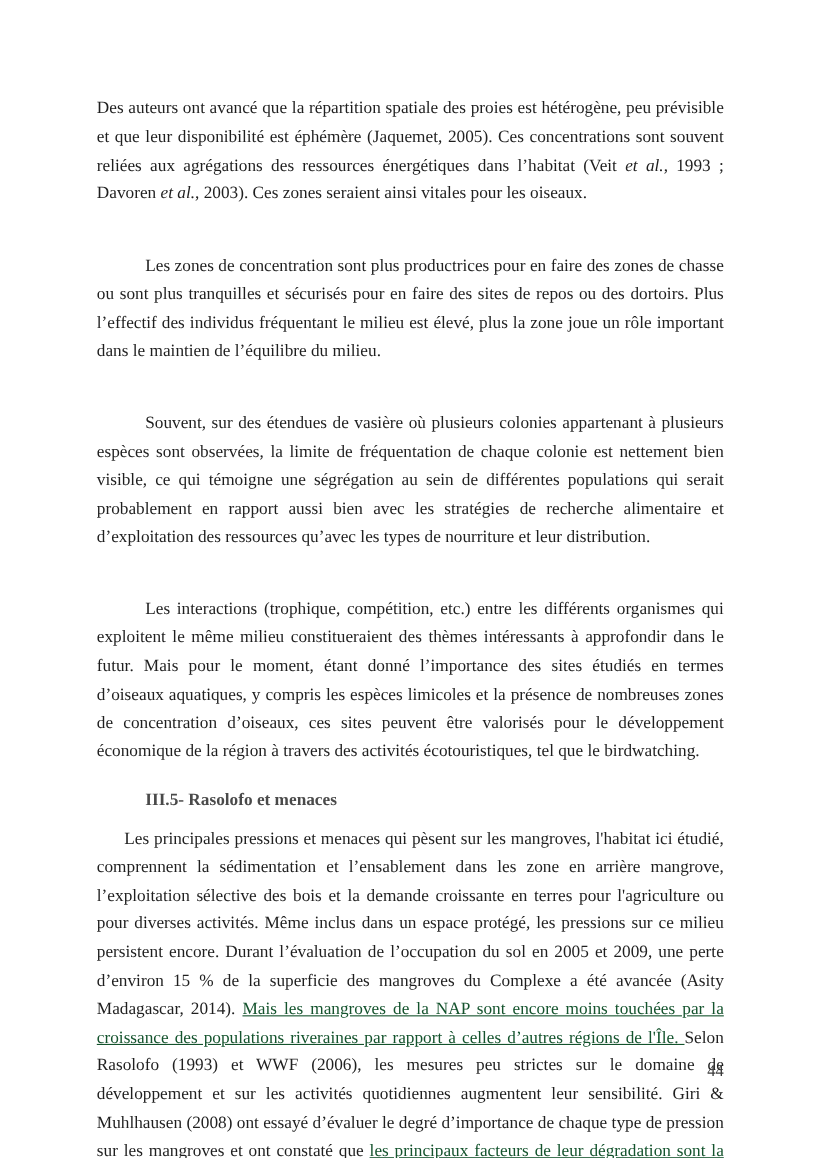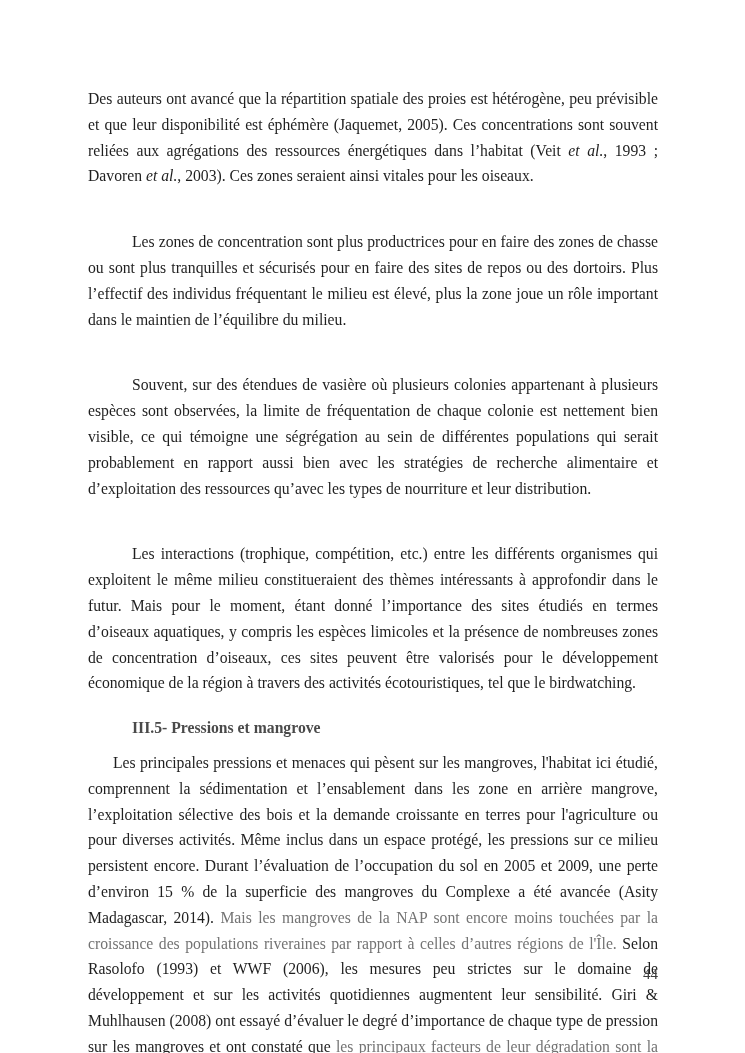--- a/index.html
+++ b/index.html
@@ -31,37 +31,37 @@
   .indent-tab   { text-indent: 44px; margin-top: 40px; }
   .indent-small { text-indent: 25px; }
   .section-heading {
     margin: 19px 0 9px 44px;
     font-size: 15.7px;
     font-weight: bold;
     color: #4a4a4a;
     text-align: left;
   }
   .italic { font-style: italic; }
-  .muted  { color: #737373; }
+  .muted  { color: #14532d; text-decoration: underline; }
   .page-number {
     position: absolute;
     left: 88px;
     top: 966px;
     width: 570px;
     text-align: right;
     font-size: 15px;
     color: #3c3c3c;
   }
 </style>
 </head>
 <body>
 
 <div class="page">
   <div class="content">
     <p class="para indent-none"><span>Des auteurs ont avancé que la répartition spatiale des proies est hétérogène, peu prévisible et que leur disponibilité est éphémère (Jaquemet, 2005). Ces concentrations sont souvent reliées aux agrégations des ressources énergétiques dans l’habitat (Veit </span><span class="italic">et al.</span><span>, 1993 ; Davoren </span><span class="italic">et al.</span><span>, 2003). Ces zones seraient ainsi vitales pour les oiseaux.</span></p>
     <p class="para indent-tab"><span>Les zones de concentration sont plus productrices pour en faire des zones de chasse ou sont plus tranquilles et sécurisés pour en faire des sites de repos ou des dortoirs. Plus l’effectif des individus fréquentant le milieu est élevé, plus la zone joue un rôle important dans le maintien de l’équilibre du milieu.</span></p>
     <p class="para indent-tab"><span>Souvent, sur des étendues de vasière où plusieurs colonies appartenant à plusieurs espèces sont observées, la limite de fréquentation de chaque colonie est nettement bien visible, ce qui témoigne une ségrégation au sein de différentes populations qui serait probablement en rapport aussi bien avec les stratégies de recherche alimentaire et d’exploitation des ressources qu’avec les types de nourriture et leur distribution.</span></p>
     <p class="para indent-tab"><span>Les interactions (trophique, compétition, etc.) entre les différents organismes qui exploitent le même milieu constitueraient des thèmes intéressants à approfondir dans le futur. Mais pour le moment, étant donné l’importance des sites étudiés en termes d’oiseaux aquatiques, y compris les espèces limicoles et la présence de nombreuses zones de concentration d’oiseaux, ces sites peuvent être valorisés pour le développement économique de la région à travers des activités écotouristiques, tel que le birdwatching.</span></p>
-    <h2 class="section-heading">III.5- Pressions et mangrove</h2>
+    <h2 class="section-heading">III.5- Rasolofo et menaces</h2>
     <p class="para indent-small"><span>Les principales pressions et menaces qui pèsent sur les mangroves, l'habitat ici étudié, comprennent la sédimentation et l’ensablement dans les zone en arrière mangrove, l’exploitation sélective des bois et la demande croissante en terres pour l'agriculture ou pour diverses activités. Même inclus dans un espace protégé, les pressions sur ce milieu persistent encore. Durant l’évaluation de l’occupation du sol en 2005 et 2009, une perte d’environ 15 % de la superficie des mangroves du Complexe a été avancée (Asity Madagascar, 2014). </span><span class="muted">Mais les mangroves de la NAP sont encore moins touchées par la croissance des populations riveraines par rapport à celles d’autres régions de l'Île. </span><span>Selon Rasolofo (1993) et WWF (2006), les mesures peu strictes sur le domaine de développement et sur les activités quotidiennes augmentent leur sensibilité. Giri &amp; Muhlhausen (2008) ont essayé d’évaluer le degré d’importance de chaque type de pression sur les mangroves et ont constaté que </span><span class="muted">les principaux facteurs de leur dégradation sont la déforestation avec leur transformation en des zones</span></p>
   </div>
   <div class="page-number">44</div>
 </div>
 
 </body></html>

